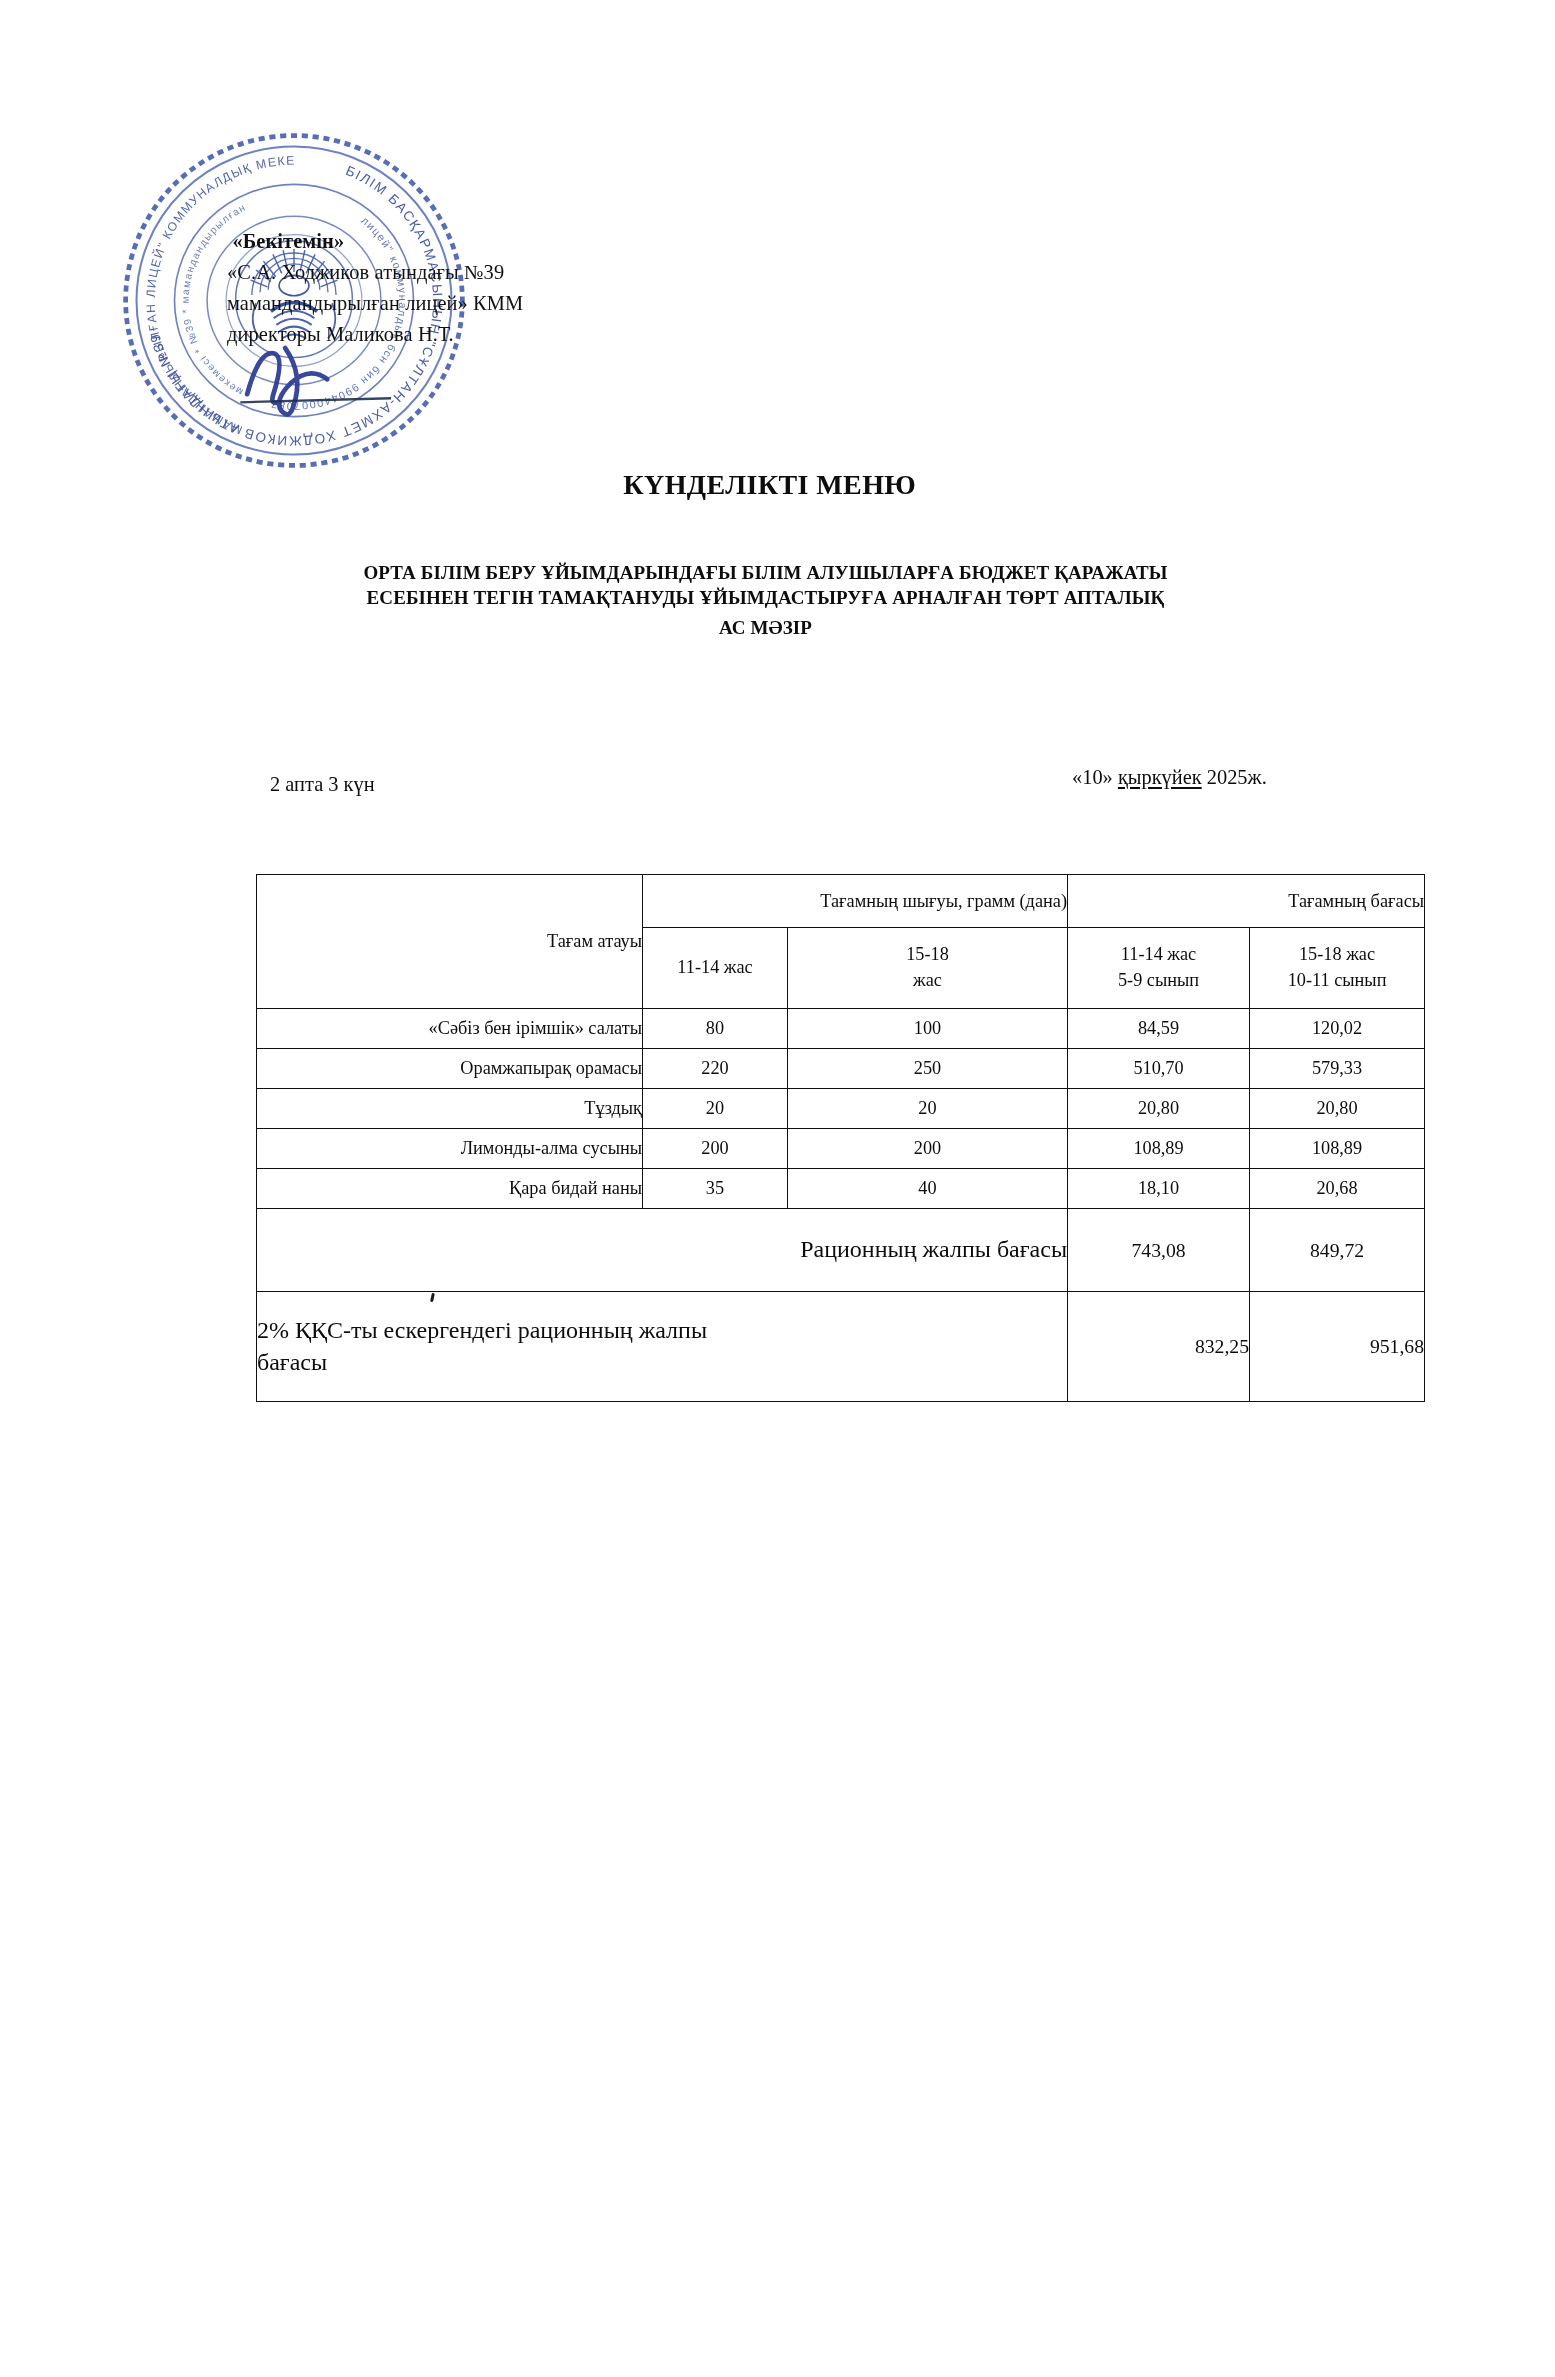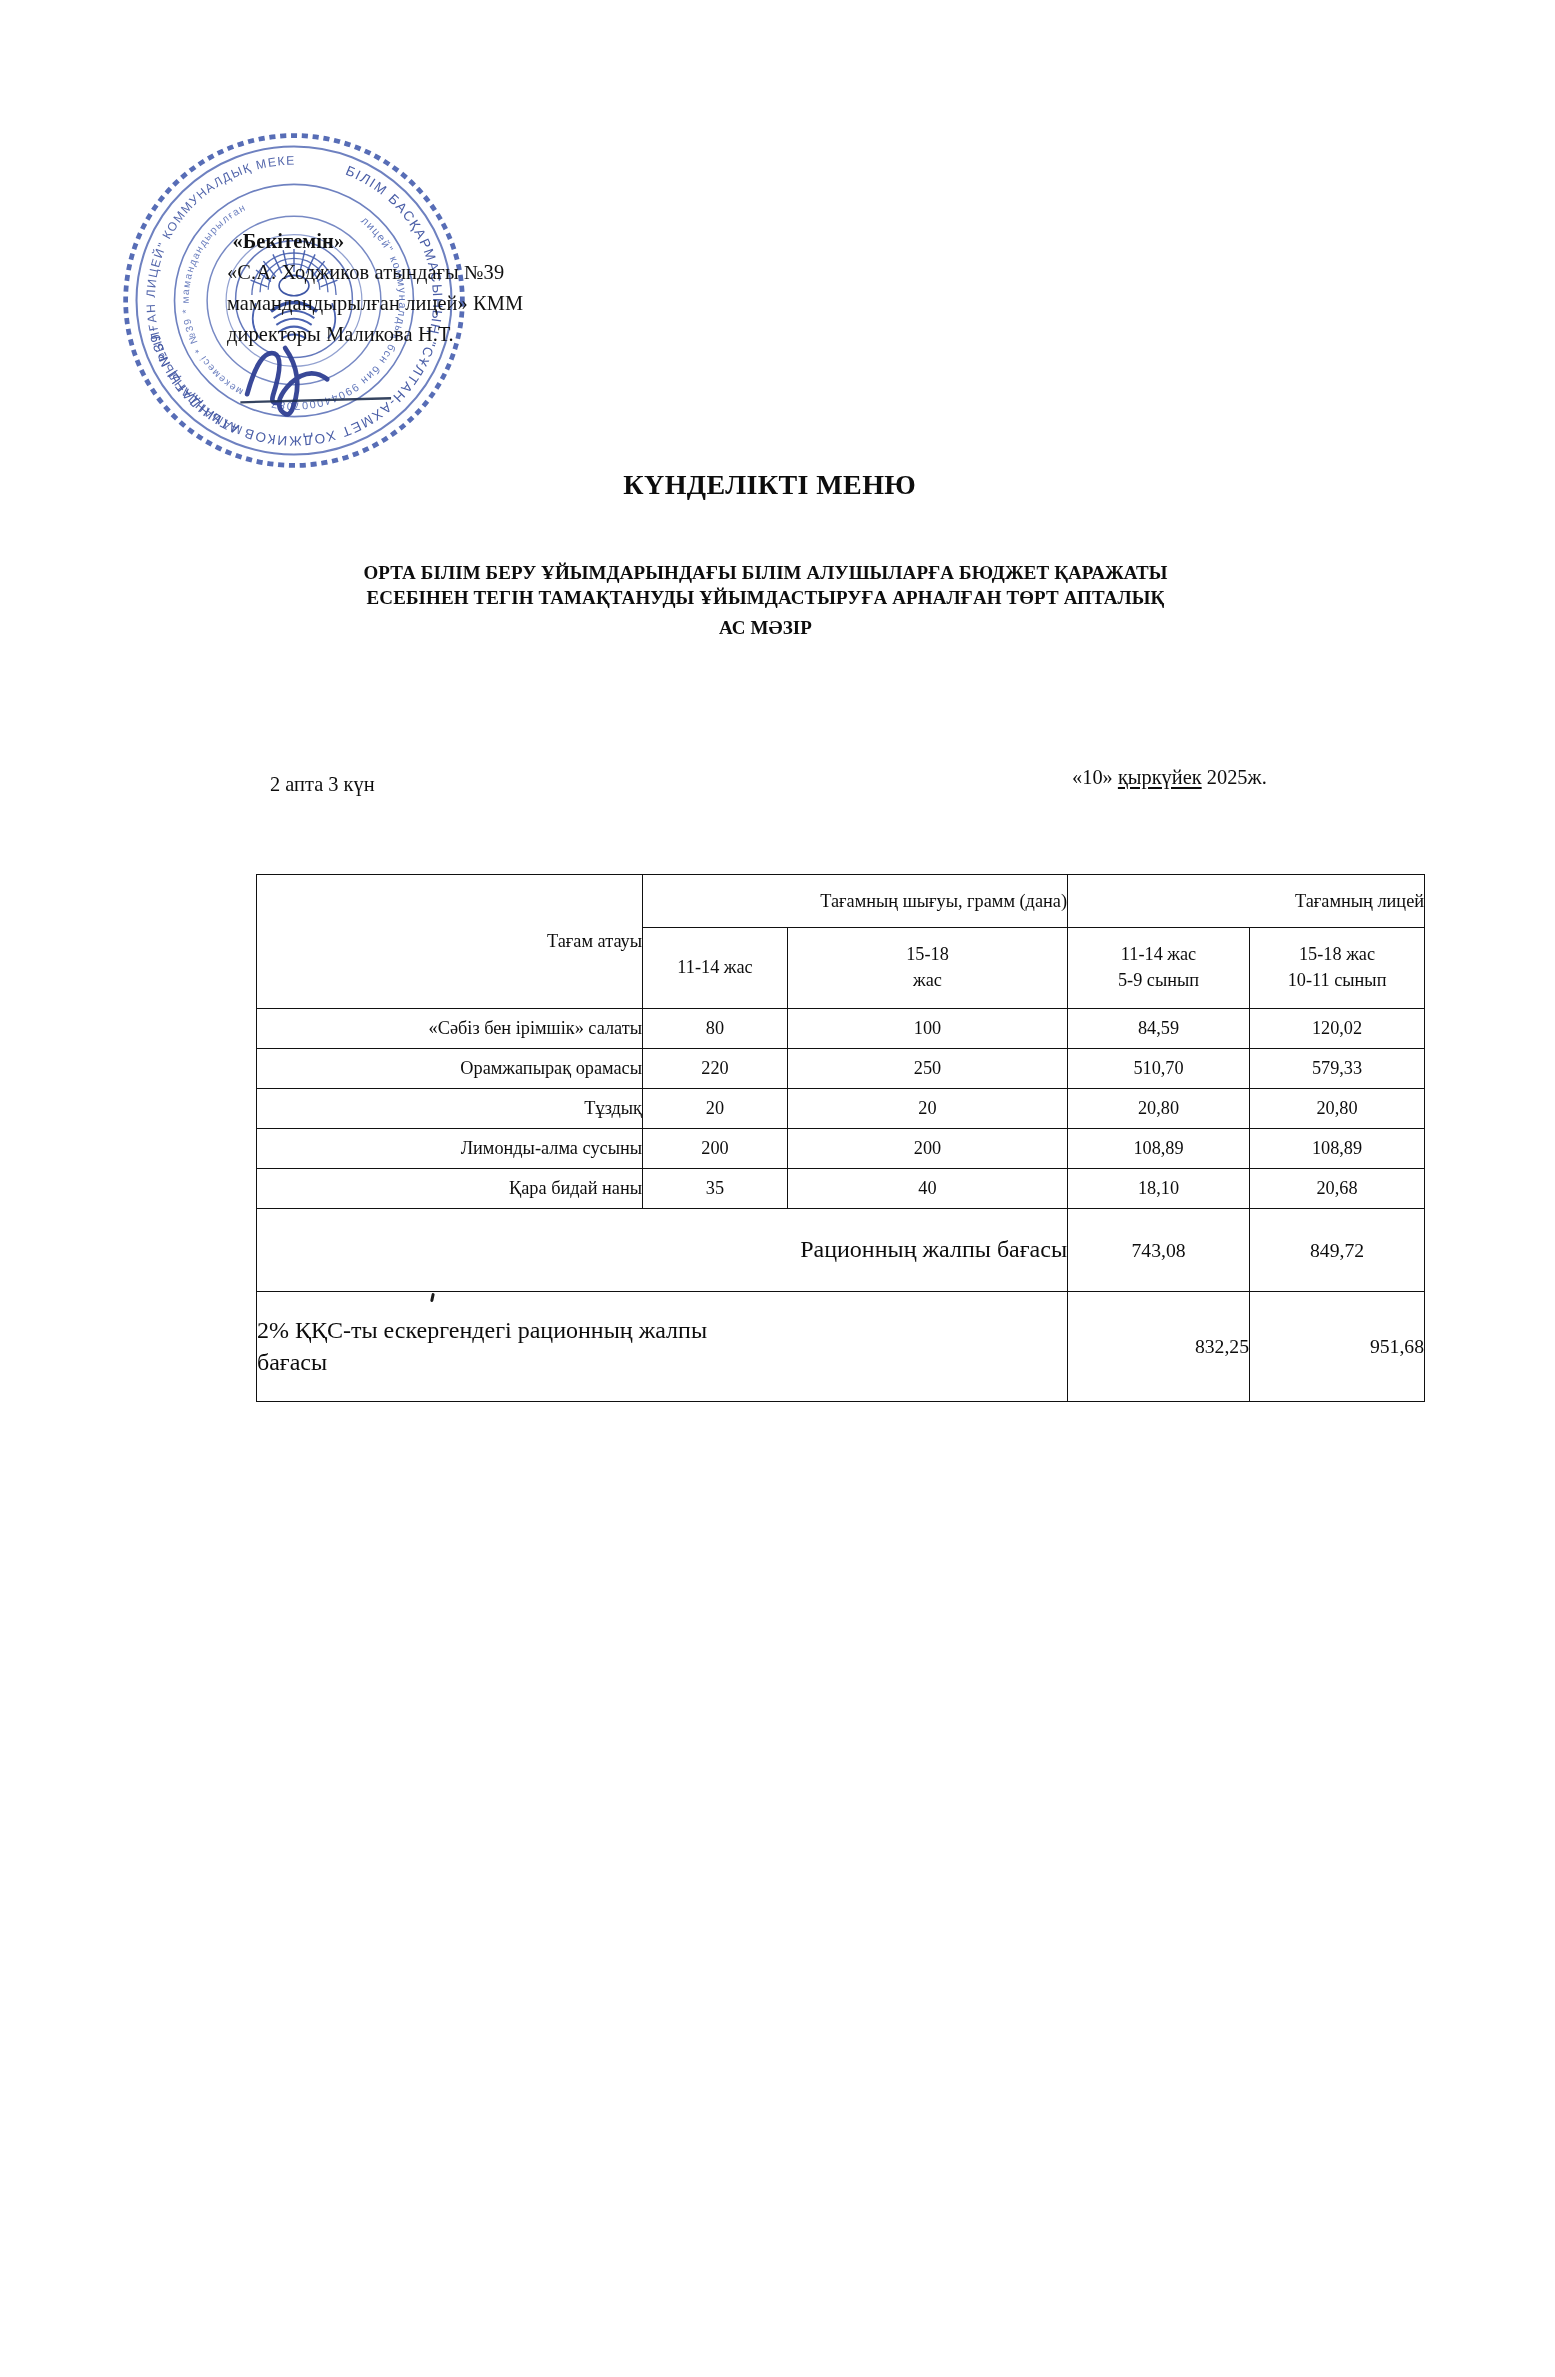--- a/index.html
+++ b/index.html
@@ -296,21 +296,21 @@
       <col class="c-name">
         <col class="c-g1">
         <col class="c-g2">
         <col class="c-p1">
         <col class="c-p2">
     </colgroup>
     <thead>
       <tr>
         <th class="th-group" rowspan="2">Тағам атауы</th>
         <th class="th-group" colspan="2">Тағамның шығуы, грамм (дана)</th>
-        <th class="th-group" colspan="2">Тағамның лицей</th>
+        <th class="th-group" colspan="2">Тағамның бағасы</th>
       </tr>
       <tr>
         <th class="th-sub">
           <span>11-14 жас</span>
         </th>
         <th class="th-sub">
           <span>15-18</span>
           <span class="l2">жас</span>
         </th>
         <th class="th-sub">

